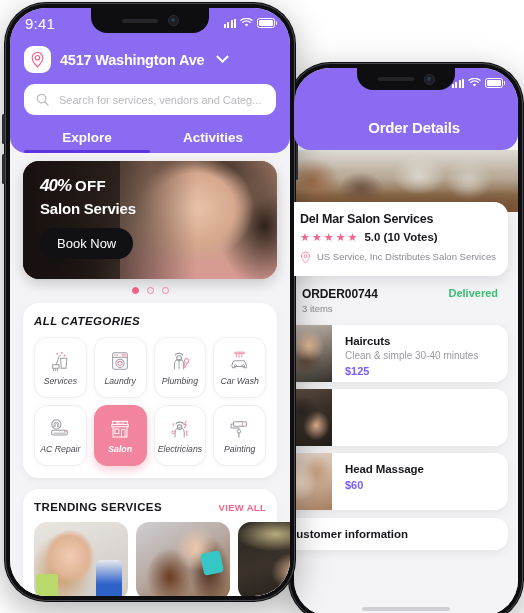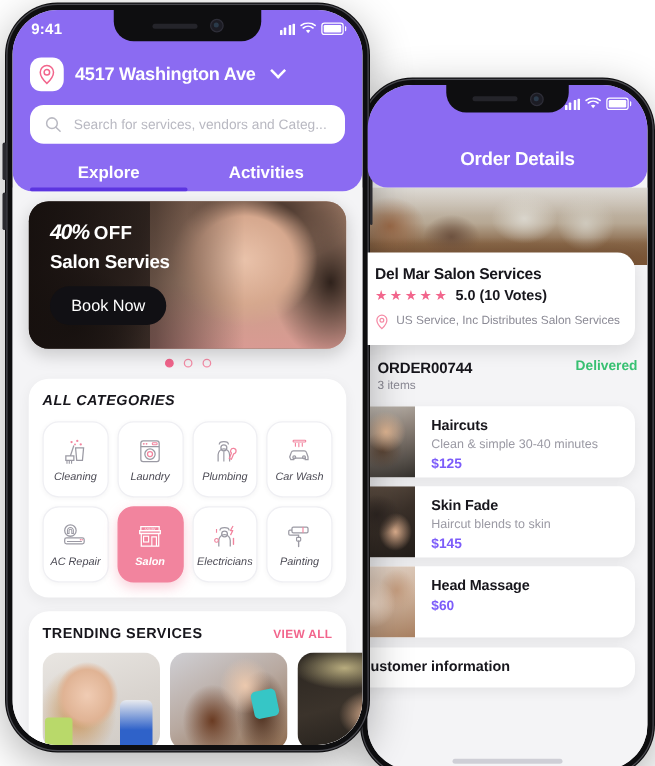--- a/index.html
+++ b/index.html
@@ -45,21 +45,21 @@
   }
   .notch .speaker{width:36px;height:4px;border-radius:3px;background:#24242a;}
   .notch .cam{width:9px;height:9px;border-radius:50%;background:#1c1c24;border:1px solid #2e2e38;}
   .notch .cam i{display:block;width:4px;height:4px;border-radius:50%;background:#2a3a4a;margin:2px 0 0 2px;}
 
   .statusbar{
     position:absolute;top:0;left:0;right:0;height:30px;z-index:25;
     display:flex;align-items:center;justify-content:space-between;
     padding:0 15px;box-sizing:border-box;color:#fff;
   }
-  .st-time{font-size:12px;font-weight:700;letter-spacing:.2px;}
+  .st-time{font-size:15px;font-weight:400;letter-spacing:.2px;}
   .st-right{display:flex;align-items:center;gap:4px;}
   .sig{display:flex;align-items:flex-end;gap:1.5px;height:9px;}
   .sig i{width:2px;background:#fff;border-radius:.5px;display:block;}
   .sig i:nth-child(1){height:3.5px}.sig i:nth-child(2){height:5.5px}
   .sig i:nth-child(3){height:7.5px}.sig i:nth-child(4){height:9px}
   .batt{width:16px;height:8.5px;border:1.2px solid #fff;border-radius:2.5px;position:relative;}
   .batt::after{content:"";position:absolute;right:-3px;top:2px;width:1.5px;height:4px;background:#fff;border-radius:0 1px 1px 0;}
   .batt i{position:absolute;inset:1px;background:#fff;border-radius:1px;display:block;}
 
   
@@ -205,21 +205,21 @@
     box-shadow:0 5px 14px rgba(0,0,0,.10);position:relative;z-index:3;box-sizing:border-box;
   }
   .biz-name{font-size:12.5px;font-weight:800;color:#17161c;letter-spacing:-.2px;}
   .rate-row{display:flex;align-items:center;gap:7px;margin-top:5px;}
   .stars{display:flex;gap:2px;}
   .star{color:#f2658c;font-size:11px;line-height:1;}
   .rate-txt{font-size:11.5px;font-weight:700;color:#17161c;}
   .desc-row{display:flex;gap:6px;margin-top:7px;align-items:flex-start;}
   .desc-txt{font-size:9.5px;color:#8b8a95;line-height:1.45;}
 
-  .order-row{display:flex;align-items:flex-start;justify-content:space-between;padding:11px 8px 4px 8px;}
+  .order-row{display:flex;align-items:flex-start;justify-content:space-between;padding:11px 20px 4px 8px;}
   .ord-id{font-size:12px;font-weight:800;color:#17161c;letter-spacing:-.1px;}
   .ord-items{font-size:9.5px;color:#8b8a95;margin-top:2px;}
   .ord-status{font-size:11px;font-weight:800;color:#38c172;}
 
   .svc{
     display:flex;align-items:stretch;background:#fff;border-radius:13px;
     margin:7px 10px 0 -18px;overflow:hidden;box-shadow:0 3px 10px rgba(0,0,0,.07);
     height:57px;
   }
   .svc-img{width:56px;flex:0 0 auto;}
@@ -332,25 +332,20 @@
           <div class="svc-img s1"></div>
           <div class="svc-txt">
             <div class="svc-name">Haircuts</div>
             <div class="svc-desc">Clean &amp; simple 30-40 minutes</div>
             <div class="svc-price">$125</div>
           </div>
         </div>
 
         <div class="svc">
           <div class="svc-img s2"></div>
-          <div class="svc-txt">
-            <div class="svc-name">Skin Fade</div>
-            <div class="svc-desc">Haircut blends to skin</div>
-            <div class="svc-price">$145</div>
-          </div>
         </div>
 
         <div class="svc">
           <div class="svc-img s3"></div>
           <div class="svc-txt">
             <div class="svc-name">Head Massage</div>
             <div class="svc-price">$60</div>
           </div>
         </div>
 
@@ -456,21 +451,21 @@
               <svg width="22" height="22" viewBox="0 0 24 24">
                 <path d="M12.5 9 h7 l-1 11 h-5 z" fill="none" stroke="#9b9aa4" stroke-width="1.1"></path>
                 <path d="M4 16 h7 v4 H4z" fill="none" stroke="#9b9aa4" stroke-width="1.1"></path>
                 <path d="M5 20 v3 M7 20 v3 M9 20 v3" stroke="#9b9aa4" stroke-width="1"></path>
                 <path d="M8 16 l3-9" stroke="#9b9aa4" stroke-width="1.1"></path>
                 <circle cx="9" cy="4" r="1" fill="#f2849e"></circle>
                   <circle cx="14" cy="3" r="1" fill="#f2849e"></circle>
                 <circle cx="17" cy="6" r="1" fill="#f2849e"></circle>
                   <circle cx="12" cy="6" r=".8" fill="#f2849e"></circle>
               </svg>
-              <span>Cleaning</span>
+              <span>Services</span>
             </div>
 
             <div class="cat">
               <svg width="22" height="22" viewBox="0 0 24 24">
                 <rect x="4" y="3" width="16" height="18" rx="2" fill="none" stroke="#9b9aa4" stroke-width="1.1"></rect>
                 <line x1="4" y1="8" x2="20" y2="8" stroke="#9b9aa4" stroke-width="1.1"></line>
                 <circle cx="12" cy="14.5" r="4.5" fill="none" stroke="#9b9aa4" stroke-width="1.1"></circle>
                 <circle cx="12" cy="14.5" r="2.2" fill="none" stroke="#f2849e" stroke-width="1.1"></circle>
                 <circle cx="6.6" cy="5.5" r=".8" fill="#f2849e"></circle>
                   <circle cx="9" cy="5.5" r=".8" fill="#f2849e"></circle>

